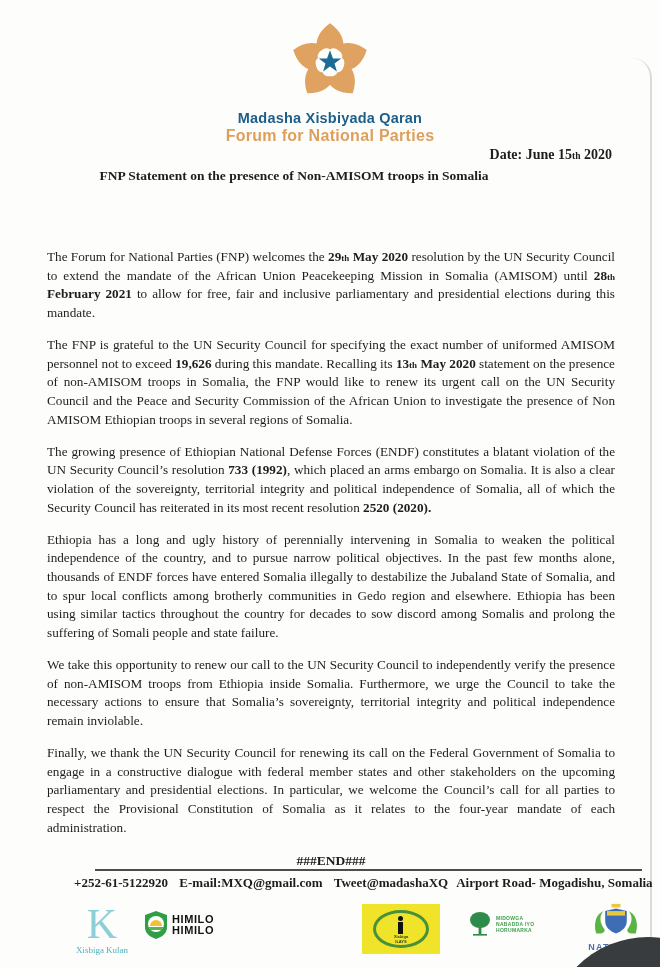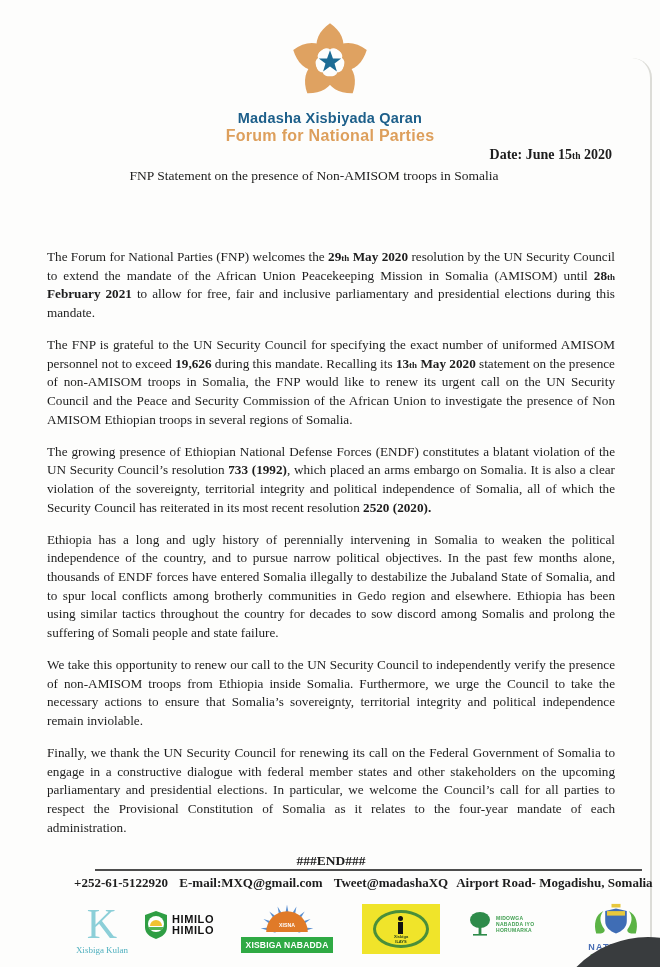--- a/index.html
+++ b/index.html
@@ -10,22 +10,22 @@
         border-top:2px solid #ececе8;border-top:2px solid #ececе8;
         border-right:2px solid #dcdcd7;border-top-right-radius:20px;}
   .edge-line{position:absolute;top:82px;right:8px;width:2px;bottom:0;background:#dcdcd7;}
   
   .logo-wrap{position:absolute;top:20px;left:0;right:0;text-align:center;}
   .org-so{font-family:"Liberation Sans",sans-serif;font-weight:bold;font-size:14.5px;
           color:#1d5f8a;letter-spacing:.2px;margin-top:2px;}
   .org-en{font-family:"Liberation Sans",sans-serif;font-weight:bold;font-size:16px;
           color:#dd9f5c;letter-spacing:.3px;margin-top:1px;}
   .date-line{position:absolute;top:147px;right:48px;font-weight:bold;font-size:14px;}
-  .doc-title{position:absolute;top:168px;left:58px;width:568px;text-align:center;
-             font-weight:normal;font-size:13.5px;transform:translateX(-28px);}
+  .doc-title{position:absolute;top:168px;left:38px;width:568px;text-align:center;
+             font-weight:bold;font-size:13.5px;transform:translateX(-28px);}
   .body-col{position:absolute;top:204px;left:47px;width:568px;margin-top:44px;}
   .body-col p{margin:0 0 13px 0;font-size:13.2px;line-height:1.42;text-align:justify;}
   .seg-b{font-weight:bold;}
   .seg-s{font-size:.68em;}
   .end-marker{text-align:center;font-weight:bold;font-size:13.5px;margin-top:15px;}
   
   .footer-rule{position:absolute;top:869px;left:95px;width:547px;height:2px;background:#4d4d4d;}
   .footer-contact{position:absolute;top:875px;left:70px;width:560px;text-align:left;
                   font-weight:bold;font-size:13px;white-space:nowrap;}
   .footer-contact span{margin:0 4px;}
@@ -110,39 +110,20 @@
       <circle cx="13" cy="14" r="8" fill="#ffffff"></circle>
       <path d="M7 16 A6 6 0 0 1 19 16 Z" fill="#f2c230"></path>
       <path d="M5.5 17 H20.5 L19 20 H7 Z" fill="#57b552"></path>
     </svg>
     <div class="himilo-text">
       <div>HIMILO</div>
       <div>HIMILO</div>
     </div>
   </div>
 
-  <div class="plogo nabadda">
-    <svg width="92" height="34" viewBox="0 0 92 36">
-      <defs>
-        <polygon id="ray" points="46,6 43,22 49,22" fill="#5b8fd0"></polygon>
-      </defs>
-      <use href="#ray" transform="rotate(-84 46 34)"></use>
-      <use href="#ray" transform="rotate(-63 46 34)"></use>
-      <use href="#ray" transform="rotate(-42 46 34)"></use>
-      <use href="#ray" transform="rotate(-21 46 34)"></use>
-      <use href="#ray"></use>
-      <use href="#ray" transform="rotate(21 46 34)"></use>
-      <use href="#ray" transform="rotate(42 46 34)"></use>
-      <use href="#ray" transform="rotate(63 46 34)"></use>
-      <use href="#ray" transform="rotate(84 46 34)"></use>
-      <path d="M24 35 A22 22 0 0 1 68 35 Z" fill="#e07a28"></path>
-      <text x="46" y="30" text-anchor="middle" font-size="5.5" fill="#ffffff" font-family="Liberation Sans, sans-serif" font-weight="bold">XISNA</text>
-    </svg>
-    <div class="nab-banner">XISBIGA NABADDA</div>
-  </div>
 
   <div class="ilays plogo">
     <div class="ilays-oval"></div>
     <div class="ilays-dot"></div>
     <div class="ilays-bar"></div>
     <div class="ilays-label">
       <div>Xisbiga</div>
       <div>ILAYS</div>
     </div>
   </div>

